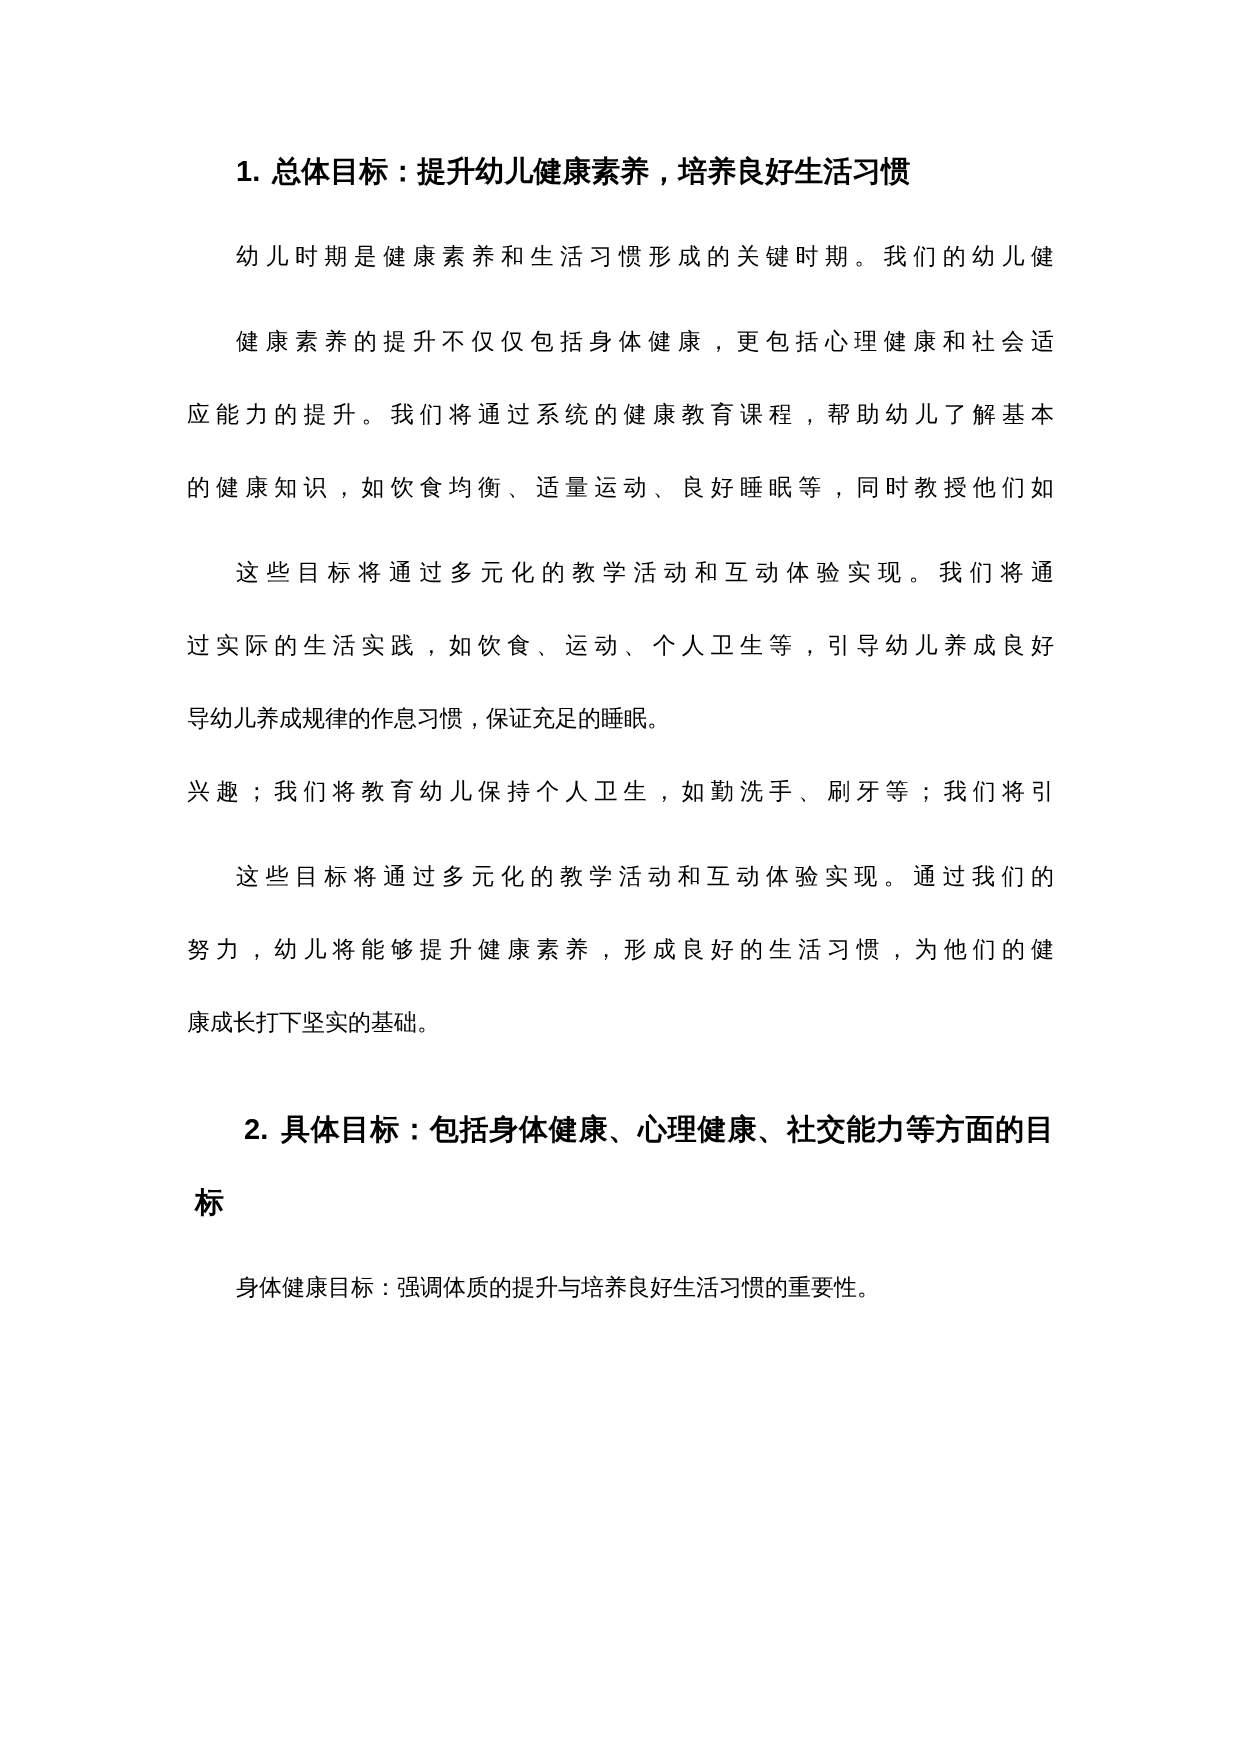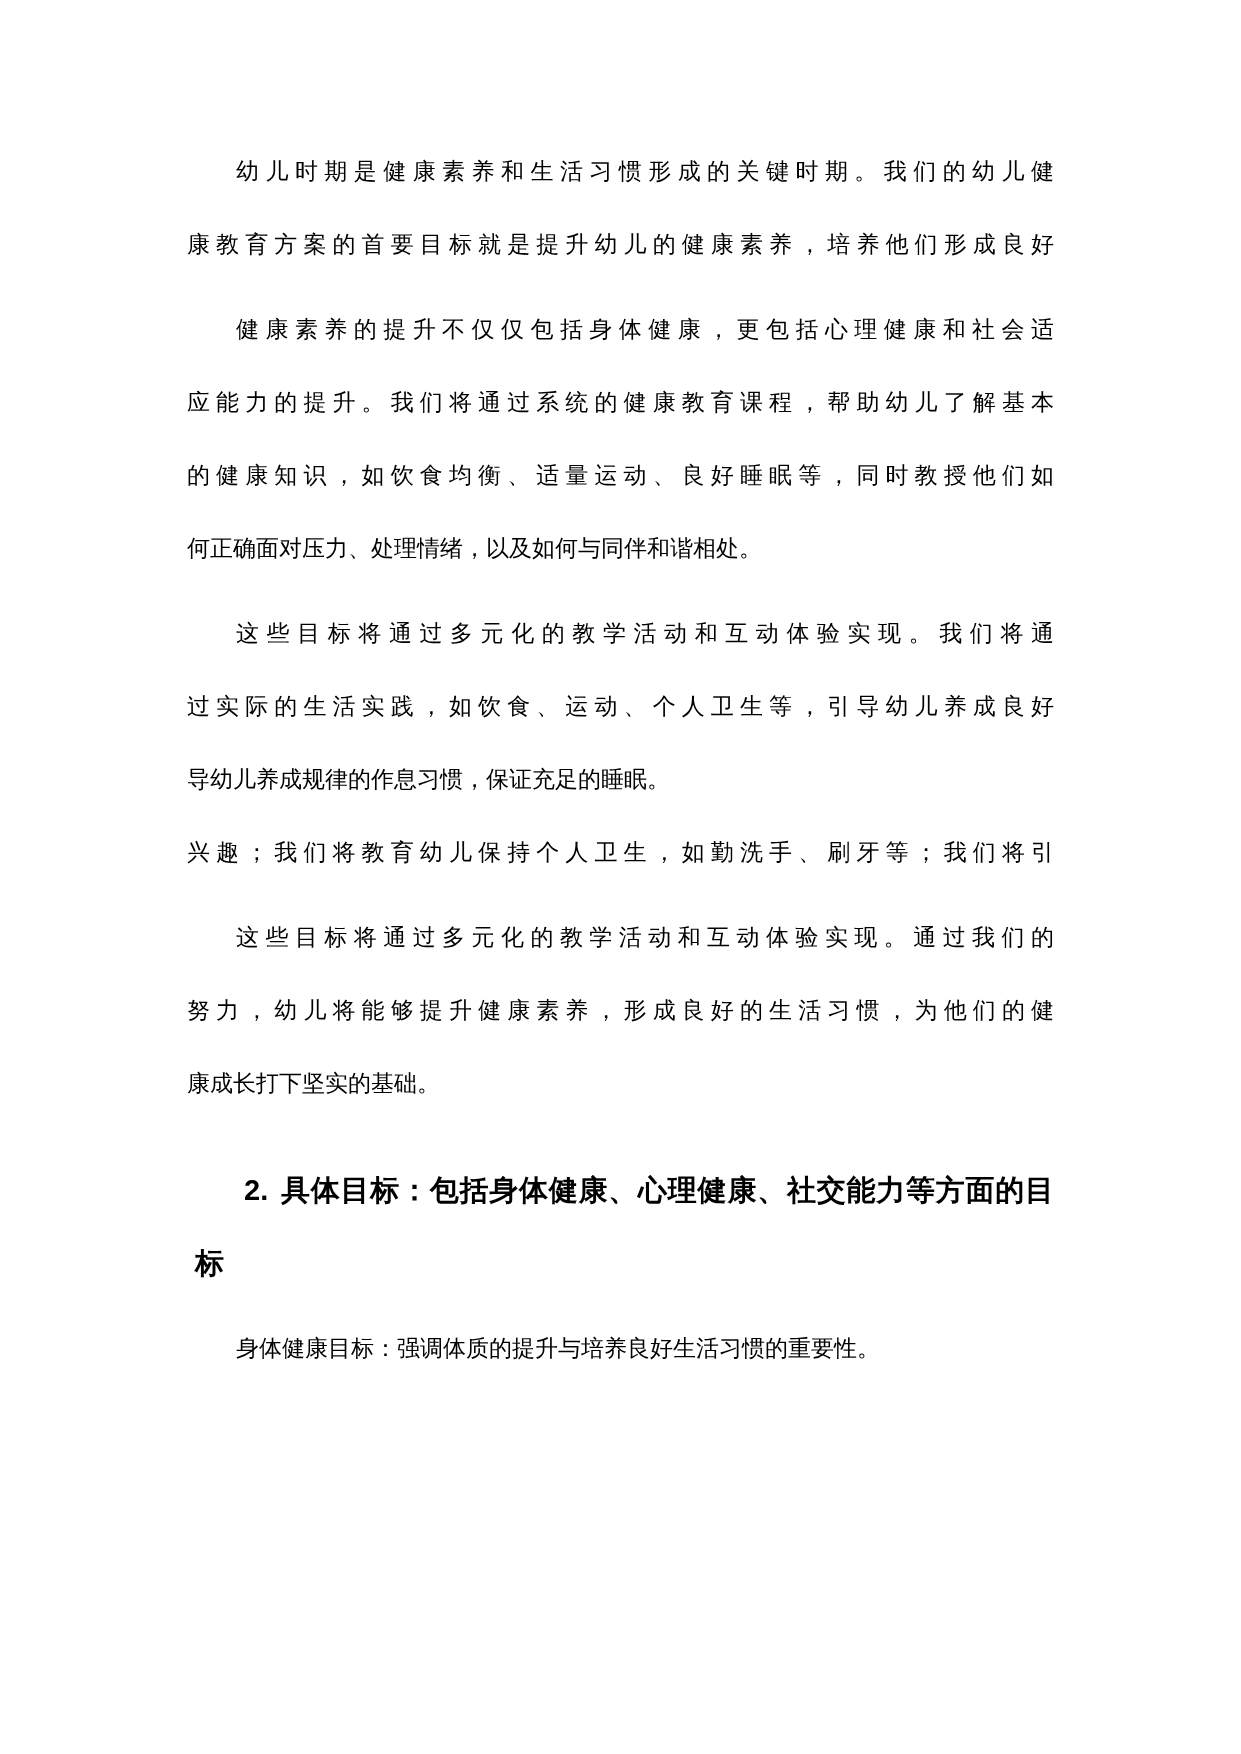--- a/index.html
+++ b/index.html
@@ -50,31 +50,32 @@
   .hgap {
     display: inline-block;
     width: 12px;
   }
 </style>
 </head>
 <body>
 
 <div class="page">
 
+  <div class="heading-block">
+    <div class="line indent"><span>1.</span><span class="hgap"></span><span>总体目标：提升幼儿健康素养，培养良好生活习惯</span></div>
+  </div>
 
   <div class="para">
     <div class="line indent stretch">幼儿时期是健康素养和生活习惯形成的关键时期。我们的幼儿健</div>
-    <div class="line stretch">康教育方案的首要目标就是提升幼儿的健康素养，培养他们形成良好</div>
   </div>
 
   <div class="para">
     <div class="line indent stretch">健康素养的提升不仅仅包括身体健康，更包括心理健康和社会适</div>
     <div class="line stretch">应能力的提升。我们将通过系统的健康教育课程，帮助幼儿了解基本</div>
     <div class="line stretch">的健康知识，如饮食均衡、适量运动、良好睡眠等，同时教授他们如</div>
-    <div class="line">何正确面对压力、处理情绪，以及如何与同伴和谐相处。</div>
   </div>
 
   <div class="para">
     <div class="line indent stretch">这些目标将通过多元化的教学活动和互动体验实现。我们将通</div>
     <div class="line stretch">过实际的生活实践，如饮食、运动、个人卫生等，引导幼儿养成良好</div>
     <div class="line">导幼儿养成规律的作息习惯，保证充足的睡眠。</div>
     <div class="line stretch">兴趣；我们将教育幼儿保持个人卫生，如勤洗手、刷牙等；我们将引</div>
   </div>
 
   <div class="para">

